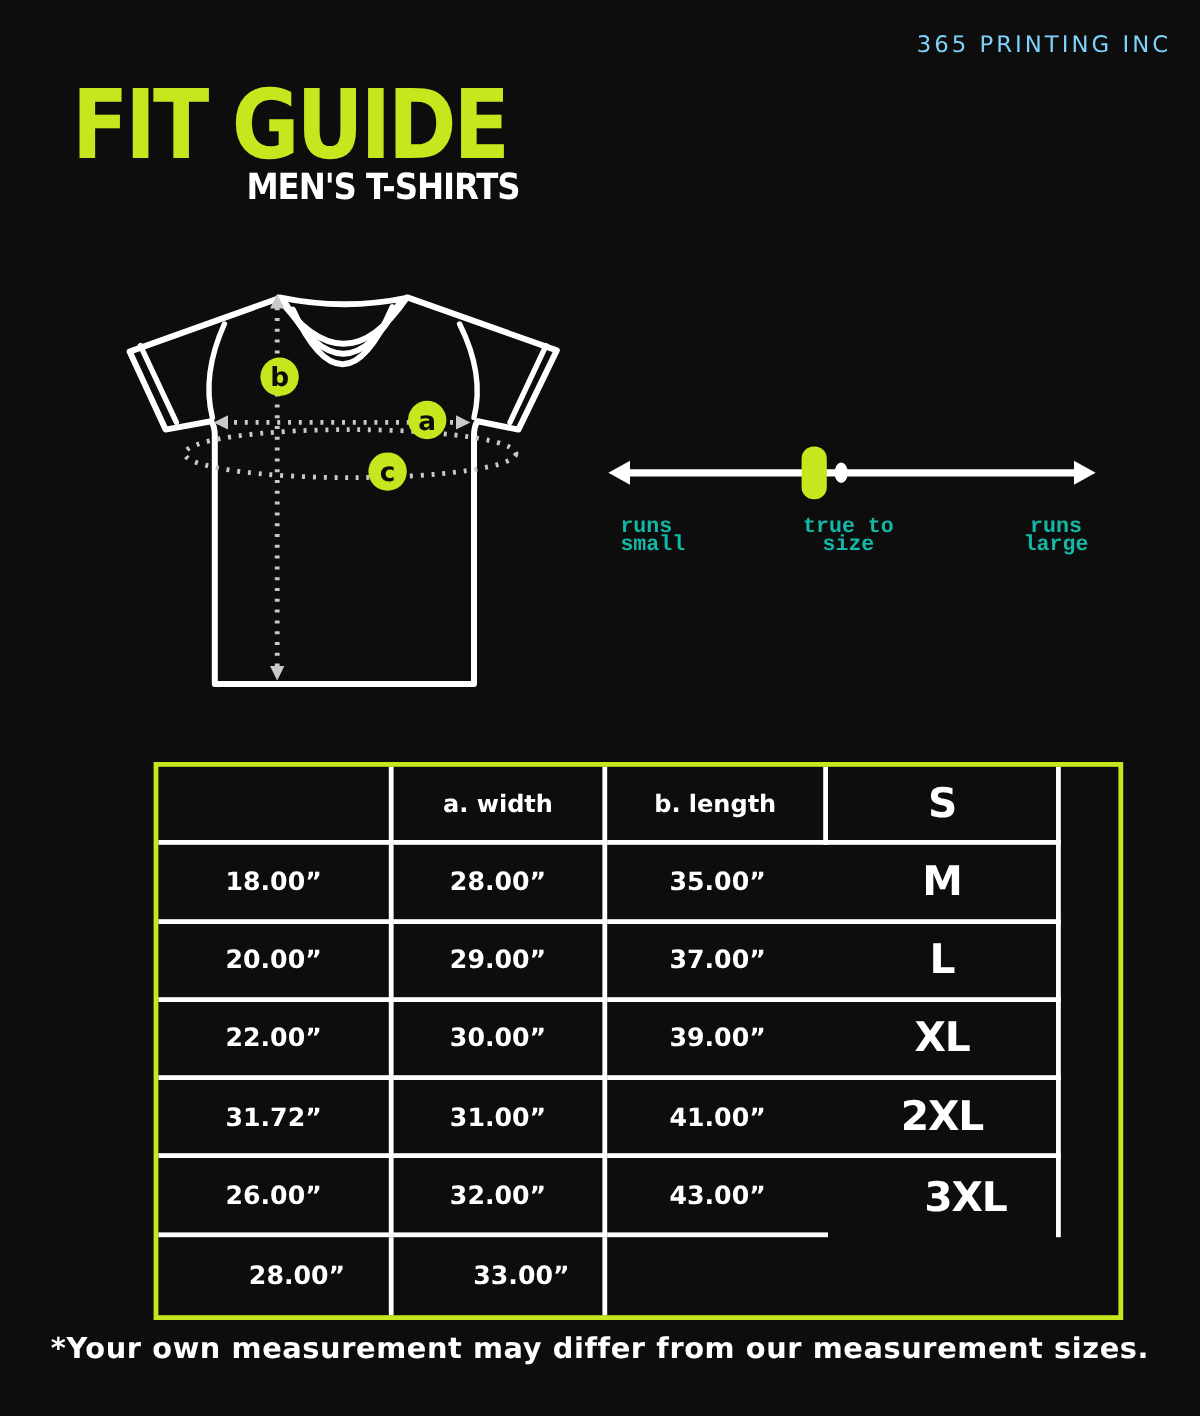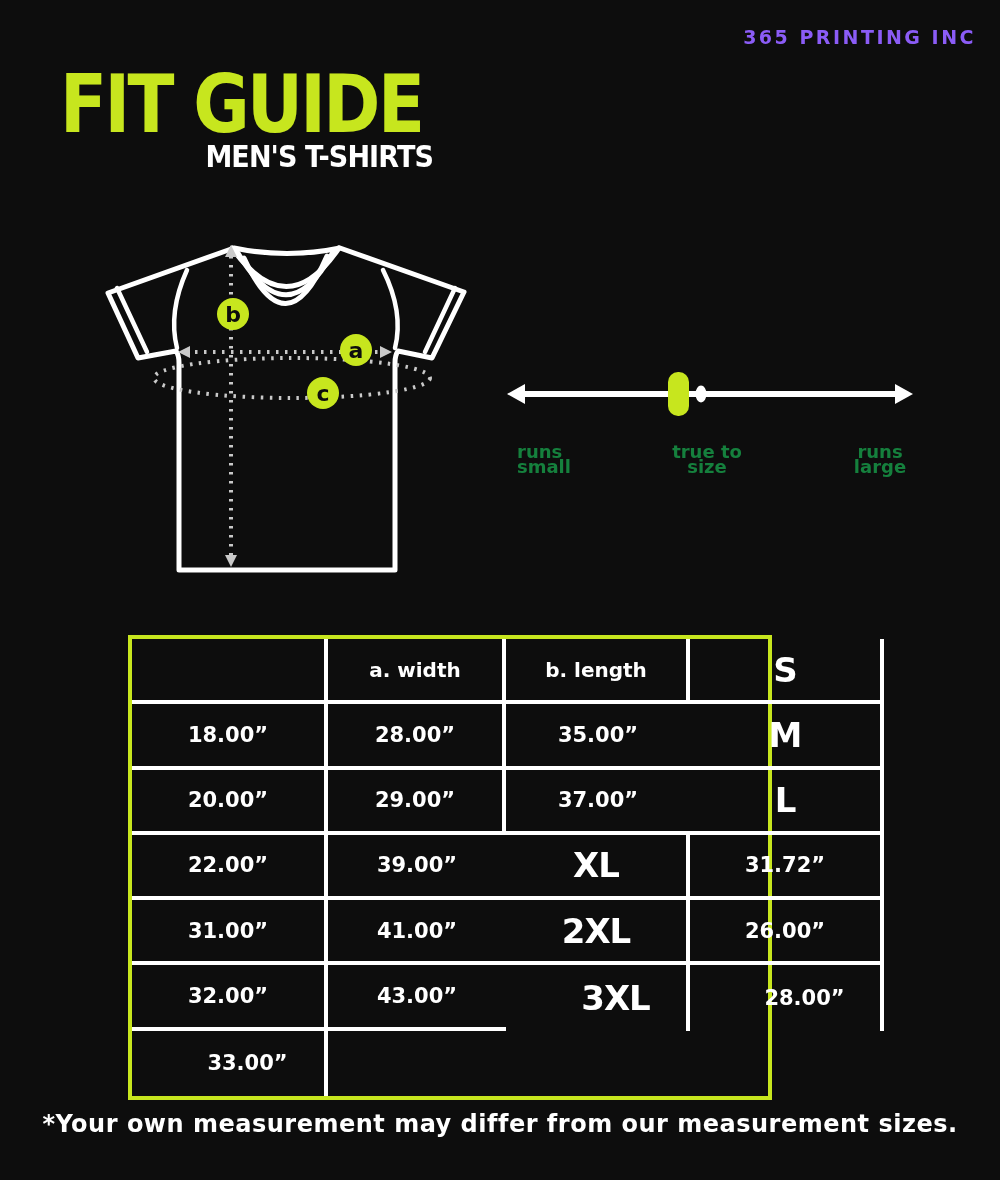--- a/index.html
+++ b/index.html
@@ -6,49 +6,49 @@
   html,body { width:1000px; height:1180px; }
   body {
     position:relative;
     background:#0d0d0d;
     font-family:"DejaVu Sans", sans-serif;
     color:#ffffff;
     overflow:hidden;
   }
   .brand {
     position:absolute; top:26px; right:24px;
-    font-size:19px; font-weight:bold; letter-spacing:2.5px;
-    color:#8b5cf6; white-space:nowrap;
+    font-size:19px; font-weight:normal; letter-spacing:2.5px;
+    color:#7dd3fc; white-space:nowrap;
   }
   .title {
     position:absolute; left:60px; top:58px;
     font-size:80px; font-weight:bold; letter-spacing:-3px;
     color:#c7e61e; white-space:nowrap;
     transform:scaleX(0.86); transform-origin:left top;
   }
   .subtitle {
     position:absolute; left:60px; top:139px; width:373px;
     text-align:right; font-size:30px; font-weight:bold; letter-spacing:-1px;
     color:#ffffff; white-space:nowrap;
     transform:scaleX(0.9); transform-origin:right top;
   }
   .tshirt-svg { position:absolute; left:92px; top:232px; }
   .scale-svg  { position:absolute; left:505px; top:368px; }
   .scale-label {
-    position:absolute; top:444px;
+    position:absolute; top:432px;
     font-size:18px; font-weight:bold; line-height:15px;
-    color:#15803d; white-space:pre-line;
+    color:#14b8a6; white-space:pre-line;font-family:Liberation Mono, monospace;
   }
   .scale-label.left   { left:517px; text-align:left; }
   .scale-label.center { left:647px; width:120px; text-align:center; }
   .scale-label.right  { left:820px; width:120px; text-align:center; }
 
   .size-table {
     position:absolute; left:128px; top:635px;
-    width:644px; height:465px;
+    width:808px; height:465px;
     border:4px solid #c7e61e;
     display:grid;
     grid-template-columns:196px 178px 184px 194px;
     grid-template-rows:repeat(7, 1fr);
     background:#0d0d0d;
   }
   .cell {
     display:flex; align-items:center; justify-content:center;
     border-right:4px solid #ffffff;
     border-bottom:4px solid #ffffff;
@@ -128,20 +128,21 @@
   <div class="cell value">28.00”</div>
   <div class="cell value col-last">35.00”</div>
 
   <div class="cell size">M</div>
   <div class="cell value">20.00”</div>
   <div class="cell value">29.00”</div>
   <div class="cell value col-last">37.00”</div>
 
   <div class="cell size">L</div>
   <div class="cell value">22.00”</div>
+  <div class="cell value">30.00”</div>
   <div class="cell value col-last">39.00”</div>
 
   <div class="cell size">XL</div>
   <div class="cell value">31.72”</div>
   <div class="cell value">31.00”</div>
   <div class="cell value col-last">41.00”</div>
 
   <div class="cell size">2XL</div>
   <div class="cell value">26.00”</div>
   <div class="cell value">32.00”</div>

